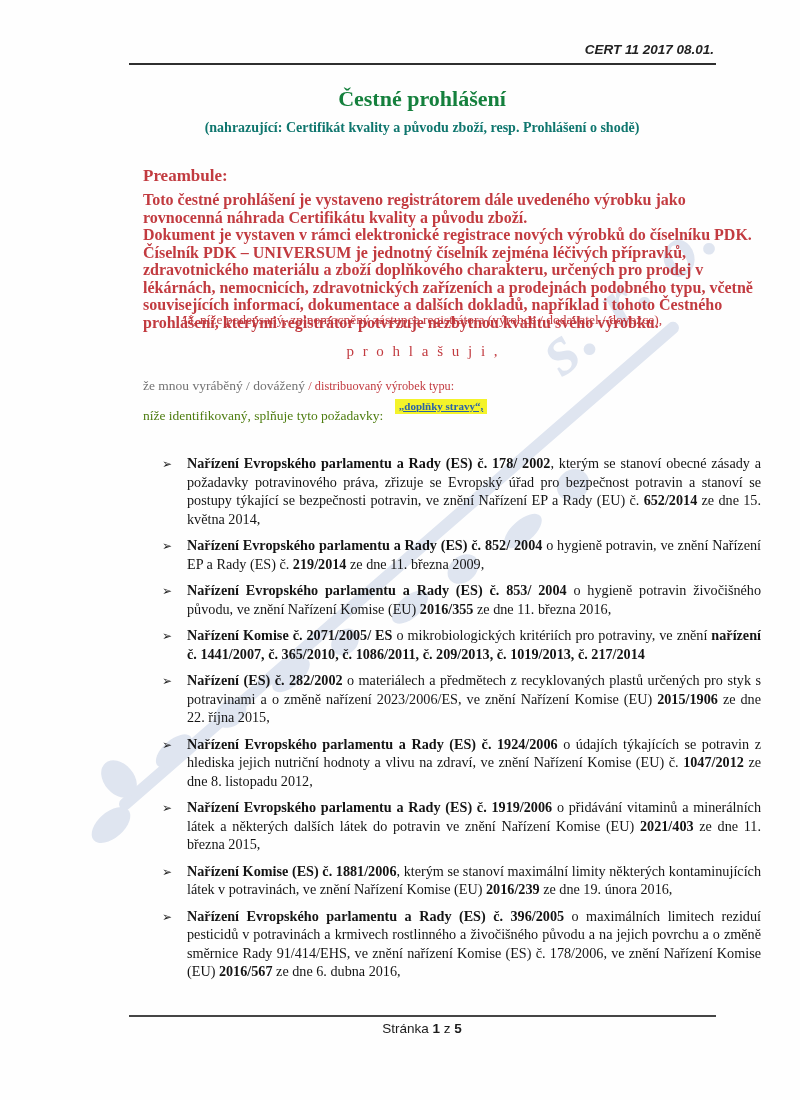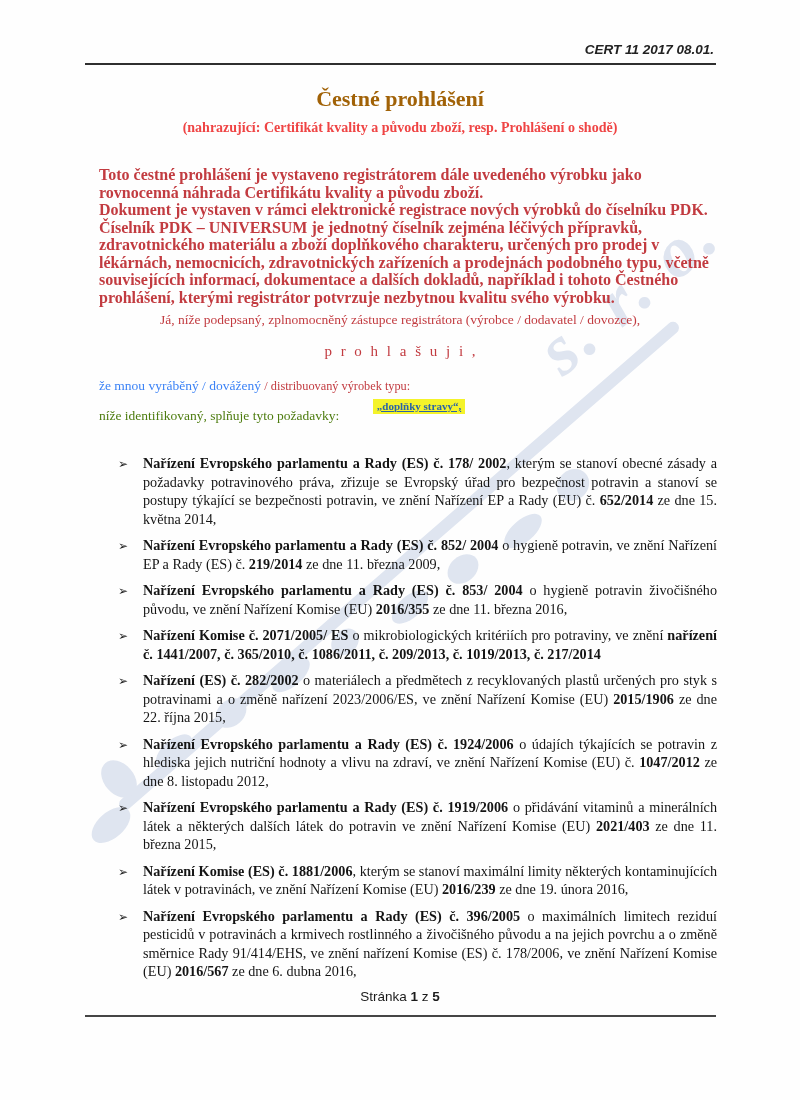--- a/index.html
+++ b/index.html
@@ -24,21 +24,21 @@
   .b2{left:104px;top:758px;width:30px;height:42px;}
   .b3{left:152px;top:740px;width:44px;height:22px;}
   .b4{left:214px;top:700px;width:34px;height:26px;}
   .b5{left:268px;top:664px;width:46px;height:22px;}
   .b6{left:330px;top:630px;width:30px;height:24px;}
   .b7{left:388px;top:596px;width:44px;height:22px;}
   .b8{left:446px;top:556px;width:34px;height:26px;}
   .b9{left:500px;top:520px;width:46px;height:22px;}
   .b10{left:556px;top:470px;width:34px;height:30px;}
   
-  .content{position:absolute;inset:0;z-index:1;}
+  .content{position:absolute;inset:0;z-index:1;margin-left:44px;}
   .doc-ref{
     position:absolute;top:42px;right:86px;
     font-family:"Liberation Sans","DejaVu Sans",sans-serif;
     font-style:italic;font-weight:bold;font-size:13.5px;color:#222;
   }
   .header-rule{position:absolute;top:63px;left:85px;right:84px;border-top:2px solid #2f2f2f;}
   .doc-title{
     position:absolute;top:86px;left:0;width:100%;margin:0;text-align:center;
     font-size:22px;font-weight:bold;
   }
@@ -71,21 +71,21 @@
     position:relative;padding-left:25px;margin:0 0 8px 0;
     font-size:14.2px;line-height:18.5px;text-align:justify;color:#141414;
   }
   ul.regulations li .marker{
     position:absolute;left:0;top:1px;font-size:12px;
     font-family:"DejaVu Sans",sans-serif;color:#222;
   }
   ul.regulations li b{font-weight:bold;}
   .footer-rule{position:absolute;top:1015px;left:85px;right:84px;border-top:2px solid #454545;}
   .footer-text{
-    position:absolute;top:989px;left:0;width:100%;text-align:center;
+    position:absolute;top:1021px;left:0;width:100%;text-align:center;
     font-family:"Liberation Sans","DejaVu Sans",sans-serif;font-size:13.5px;color:#1b1b1b;
   }
   .footer-text b{font-weight:bold;}
 </style>
 </head>
 <body>
 
 <div class="page">
 
   <div class="watermark">
@@ -101,34 +101,35 @@
     <div class="wm-blob b8" style="background: rgb(223, 229, 240);"></div>
     <div class="wm-blob b9" style="background: rgb(223, 229, 240);"></div>
     <div class="wm-blob b10" style="background: rgb(223, 229, 240);"></div>
   </div>
 
   <div class="content">
 
     <div class="doc-ref">CERT 11 2017 08.01.</div>
     <div class="header-rule"></div>
 
-    <h1 class="doc-title" style="color: #a16207;">Čestné prohlášení</h1>
-    <div class="doc-subtitle" style="color: #ef4444;">(nahrazující: Certifikát kvality a původu zboží, resp. Prohlášení o shodě)</div>
+    <h1 class="doc-title" style="color: #15803d;">Čestné prohlášení</h1>
+    <div class="doc-subtitle" style="color: #0f766e;">(nahrazující: Certifikát kvality a původu zboží, resp. Prohlášení o shodě)</div>
 
     <div class="preamble">
+      <div class="preamble-heading" style="color: rgb(194, 59, 64);">Preambule:</div>
       <p style="color: rgb(194, 59, 64);">Toto čestné prohlášení je vystaveno registrátorem dále uvedeného výrobku jako rovnocenná náhrada Certifikátu kvality a původu zboží.</p>
       <p style="color: rgb(194, 59, 64);">Dokument je vystaven v rámci elektronické registrace nových výrobků do číselníku PDK.</p>
       <p style="color: rgb(194, 59, 64);">Číselník PDK – UNIVERSUM je jednotný číselník zejména léčivých přípravků, zdravotnického materiálu a zboží doplňkového charakteru, určených pro prodej v lékárnách, nemocnicích, zdravotnických zařízeních a prodejnách podobného typu, včetně souvisejících informací, dokumentace a dalších dokladů, například i tohoto Čestného prohlášení, kterými registrátor potvrzuje nezbytnou kvalitu svého výrobku.</p>
     </div>
 
     <div class="decl-intro" style="color: rgb(194, 59, 64);">Já, níže podepsaný, zplnomocněný zástupce registrátora (výrobce / dodavatel / dovozce),</div>
     <div class="decl-verb" style="color: rgb(194, 59, 64);">p r o h l a š u j i ,</div>
 
     <div class="product-line">
-      <span class="pl-start" style="color: #3b82f6;">že mnou vyráběný / dovážený </span><span class="pl-end" style="color: rgb(194, 59, 64);"> / distribuovaný výrobek typu:</span>
+      <span class="pl-start" style="color: #737373;">že mnou vyráběný / dovážený </span><span class="pl-end" style="color: rgb(194, 59, 64);"> / distribuovaný výrobek typu:</span>
     </div>
 
     <div class="product-wrap">
       <span class="product" style="color: rgb(42, 98, 168); background-color: rgb(244, 243, 42); text-decoration-color: rgb(42, 98, 168);">„doplňky stravy“,</span>
     </div>
 
     <div class="req-intro">níže identifikovaný, splňuje tyto požadavky:</div>
 
     <ul class="regulations" id="regulations">
         <li><span class="marker">➢</span><span class="li-body"><b>Nařízení Evropského parlamentu a Rady (ES) č. 178/ 2002</b><span>, kterým se stanoví obecné zásady a požadavky potravinového práva, zřizuje se Evropský úřad pro bezpečnost potravin a stanoví se postupy týkající se bezpečnosti potravin, ve znění Nařízení EP a Rady (EU) č. </span><b>652/2014</b><span> ze dne 15. května 2014,</span></span></li>

